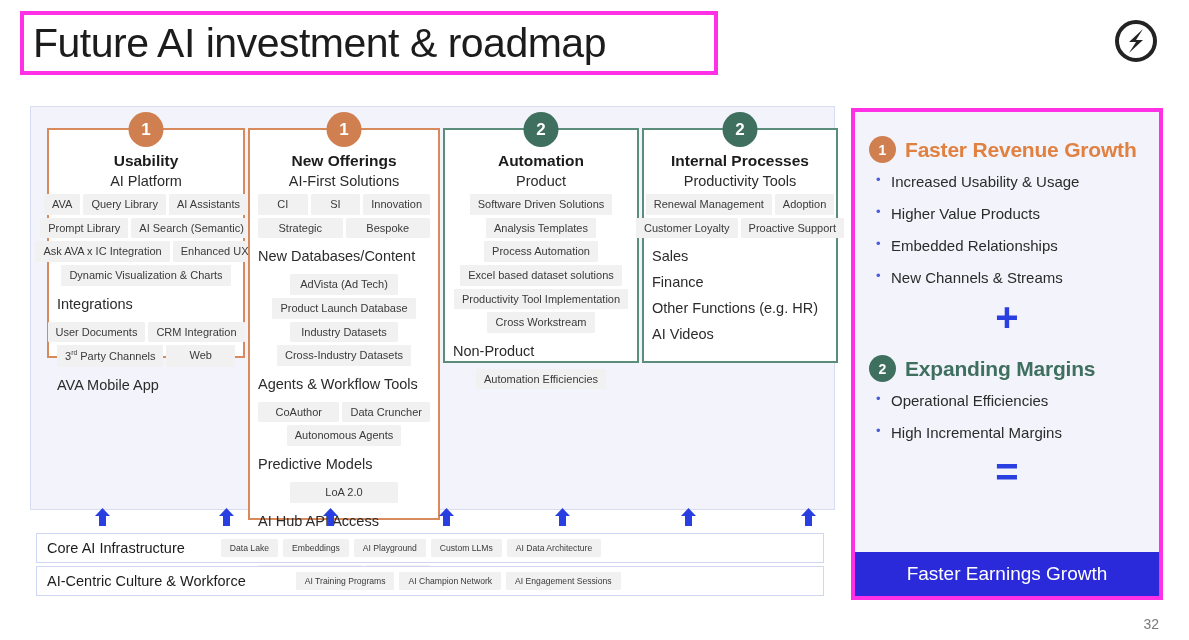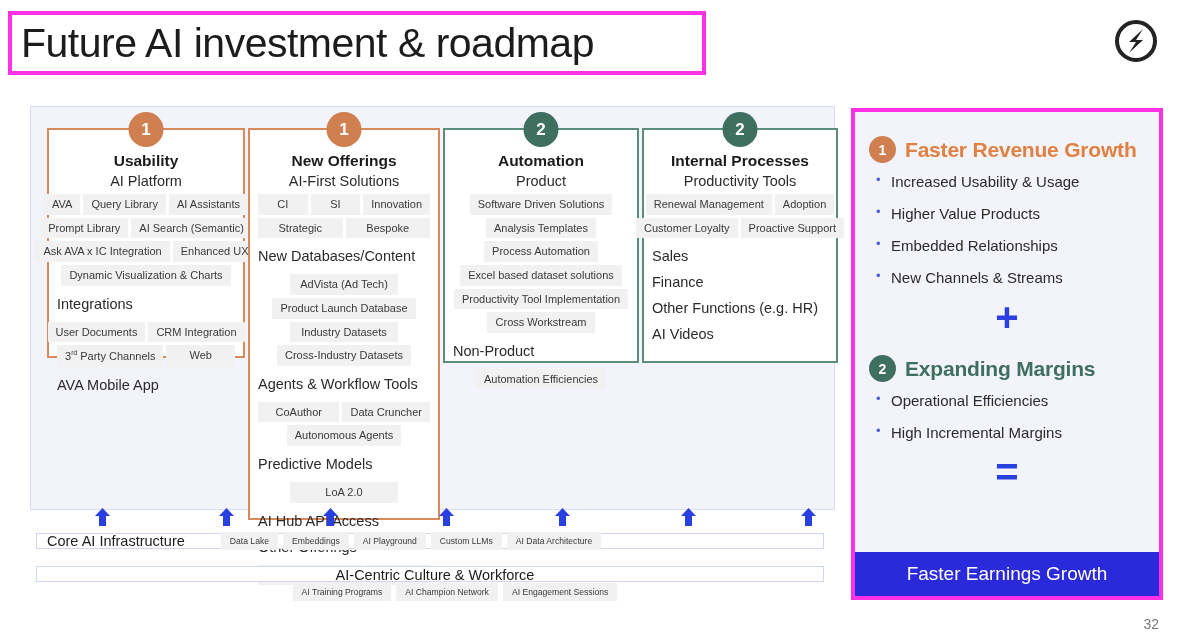--- a/index.html
+++ b/index.html
@@ -3,21 +3,21 @@
 <meta charset="utf-8">
 <style>
   html,body{margin:0;padding:0;}
   body{
     width:1189px;height:640px;background:#ffffff;
     font-family:"Liberation Sans", sans-serif;
     color:#2b2b2b;overflow:hidden;position:relative;
   }
   
   .title-box{
-    position:absolute;left:8px;top:11px;width:698px;height:64px;
+    position:absolute;left:20px;top:11px;width:698px;height:64px;
     border:4px solid #ff30e6;background:#fff;box-sizing:border-box;
     display:flex;align-items:center;
   }
   .title-text{
     font-size:41px;font-weight:400;letter-spacing:-.5px;color:#1c1c1c;
     padding-left:9px;line-height:1;white-space:nowrap;
   }
   .logo{position:absolute;right:30px;top:18px;width:46px;height:46px;}
   
   .left-panel{
@@ -47,26 +47,26 @@
     padding:4px 8px;text-align:center;flex:1;white-space:nowrap;
     border-radius:1px;line-height:1.15;
   }
   .chip.center{flex:0 1 auto;min-width:92px;}
   .chiprow.solo{justify-content:center;}
   
   .arrows{position:absolute;left:30px;top:508px;width:805px;height:20px;}
   .arrow{position:absolute;top:0;width:17px;height:18px;}
   
   .bar{
-    position:absolute;left:36px;width:788px;height:16px;
+    position:absolute;left:36px;width:788px;height:30px;
     background:#fff;border:1px solid #cfd6f2;box-sizing:border-box;
     display:flex;align-items:center;
   }
   .bar1{top:533px;}
-  .bar2{top:566px;flex-direction:column;}
+  .bar2{top:566px;}
   .bar-title{font-size:14.5px;font-weight:500;color:#1c1c1c;padding-left:10px;white-space:nowrap;}
   .bar-chips{display:flex;gap:5px;}
   .bar1 .bar-chips{margin-left:36px;}
   .bar2 .bar-chips{margin-left:50px;}
   .bchip{background:#f1f1f1;color:#3a3a3a;font-size:8.6px;padding:4px 9px;white-space:nowrap;border-radius:1px;}
   
   .right-panel{
     position:absolute;left:851px;top:108px;width:312px;height:492px;
     border:4px solid #ff30e6;background:#f3f3fb;box-sizing:border-box;
   }

